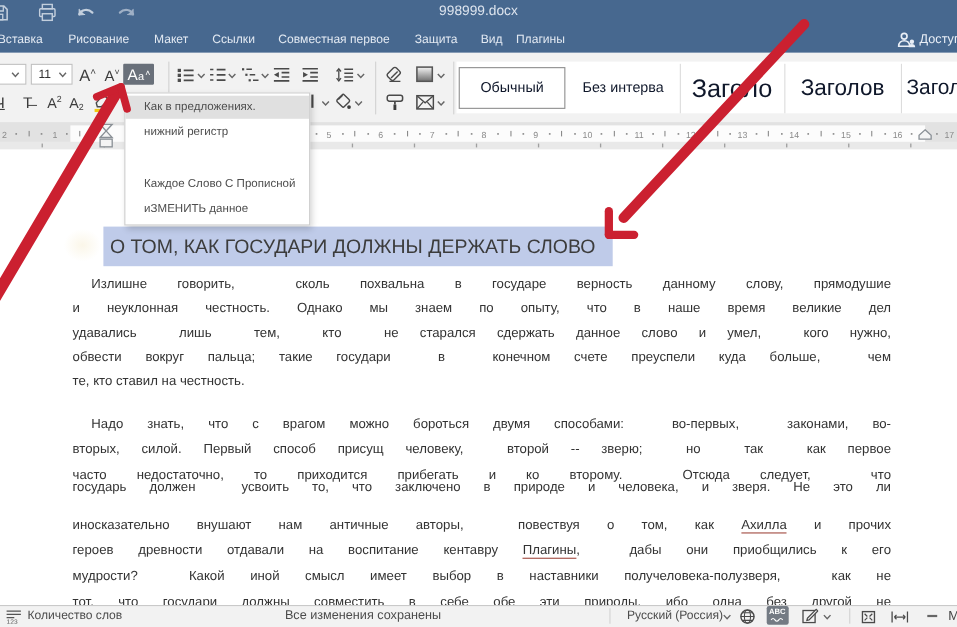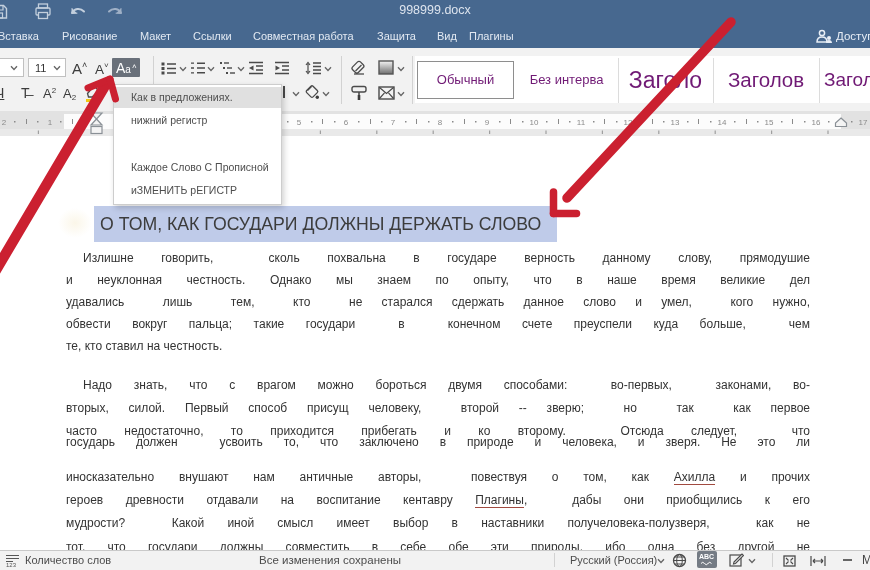--- a/index.html
+++ b/index.html
@@ -11,21 +11,21 @@
   .tab{top:30px;color:#e2e9f2;font-size:11px;white-space:nowrap;}
   .access{top:30px;left:836px;color:#e8eef6;font-size:11.5px;}
   
   .toolbar{left:0;top:48px;width:870px;height:63px;background:#f2f2f2;}
   .sep{width:1px;background:#d2d2d2;}
   .caret{width:8px;height:6px;}
   
   .combo{background:#fff;border:1px solid #c0c0c0;height:17px;}
   .gal{background:#fff;}
   .galsep{width:1px;background:#dcdcdc;top:58px;height:45px;}
-  .galtxt{color:#701a75;white-space:nowrap;}
+  .galtxt{color:#0f172a;white-space:nowrap;}
   
   .ruler{left:0;top:111px;width:870px;height:18px;background:#e2e2e2;}.rulerwhite{left:64px;top:114px;width:777px;height:15px;background:#fcfcfc;}.tabband{left:0;top:129px;width:870px;height:7px;background:#e9e9e9;}
   .rulersvg text{font-size:8px;fill:#8a8a8a;font-family:"Liberation Sans",sans-serif;}
   
   .doc{left:0;top:136px;width:870px;height:414px;background:#fff;}
   .hl{left:94px;top:206px;width:463px;height:36px;background:#bfcbe9;}
   .heading{left:100px;top:206px;width:560px;height:50px;line-height:36px;font-size:17.7px;color:#3c3c3c;white-space:nowrap;}
   .bl{left:66px;width:744px;height:20px;font-size:12px;color:#333;white-space:nowrap;
       text-align:justify;text-align-last:justify;line-height:20px;}
   .bl.first{text-indent:17px;}
@@ -64,21 +64,21 @@
   </svg>
   <svg class="ab" style="left:106px;top:5px" width="17" height="13" viewBox="0 0 17 13" fill="none" stroke="#9fb0c6" stroke-width="2" stroke-linecap="round">
     <path d="M15 8 C13 3.5, 7 2.5, 3 6.5"></path>
       <path d="M15 3.5 L15 8.5 L10 8.2" fill="#9fb0c6" stroke-width="1"></path>
   </svg>
 
   <div class="ab tab" style="left:-2px">Вставка</div>
   <div class="ab tab" style="left:62px">Рисование</div>
   <div class="ab tab" style="left:140px">Макет</div>
   <div class="ab tab" style="left:193px">Ссылки</div>
-  <div class="ab tab" style="left:253px">Совместная работа</div>
+  <div class="ab tab" style="left:253px">Совместная первое</div>
   <div class="ab tab" style="left:377px">Защита</div>
   <div class="ab tab" style="left:437px">Вид</div>
   <div class="ab tab" style="left:469px">Плагины</div>
   <svg class="ab" style="left:815px;top:29px" width="18" height="15" viewBox="0 0 18 15" fill="#e8eef6">
     <circle cx="7" cy="4" r="2.6" fill="none" stroke="#e8eef6" stroke-width="1.5"></circle>
     <path d="M2 13 c0-3.2 2.2-5 5-5 s5 1.8 5 5 z" fill="none" stroke="#e8eef6" stroke-width="1.5"></path>
     <circle cx="14" cy="9" r="2"></circle>
       <path d="M11 14 c0-2 1.3-3 3-3 s3 1 3 3 z"></path>
   </svg>
   <div class="ab access">Доступ</div>
@@ -384,21 +384,21 @@
   <svg class="ab" style="left:810px;top:555px" width="16" height="12" viewBox="0 0 16 12" fill="none" stroke="#4a4a4a">
     <path d="M1 1 v10 M15 1 v10 M3 6 h10 M3 6 l2 -2 M3 6 l2 2 M13 6 l-2 -2 M13 6 l-2 2" stroke-width="1.2"></path>
   </svg>
   <div class="ab" style="left:843px;top:559px;width:9px;height:2px;background:#666"></div>
   <div class="ab" style="left:862px;top:553px;font-size:12px;color:#444">М</div>
 
   <div class="ab dropdown">
     <div class="dd sel" style="top:2px">Как в предложениях.</div>
     <div class="dd" style="top:25px">нижний регистр</div>
     <div class="dd" style="top:72px">Каждое Слово С Прописной</div>
-    <div class="dd" style="top:95px">иЗМЕНИТЬ рЕГИСТР</div>
+    <div class="dd" style="top:95px">иЗМЕНИТЬ данное</div>
   </div>
 
   <svg class="ab arrows" viewBox="0 0 870 570">
     <g stroke="#cb2030" fill="none">
       <line x1="-4" y1="270" x2="106" y2="84" stroke-width="10.5" stroke-linecap="round"></line>
       <line x1="110" y1="79" x2="88" y2="88" stroke-width="7" stroke-linecap="round"></line>
       <line x1="110" y1="79" x2="115.5" y2="99" stroke-width="7" stroke-linecap="round"></line>
       <line x1="731" y1="22" x2="567" y2="198" stroke-width="9.5" stroke-linecap="round"></line>
       <line x1="553.5" y1="213.5" x2="553.5" y2="192" stroke-width="7.5" stroke-linecap="round"></line>
       <line x1="553.5" y1="213.5" x2="576.5" y2="213.5" stroke-width="7.5" stroke-linecap="round"></line>

